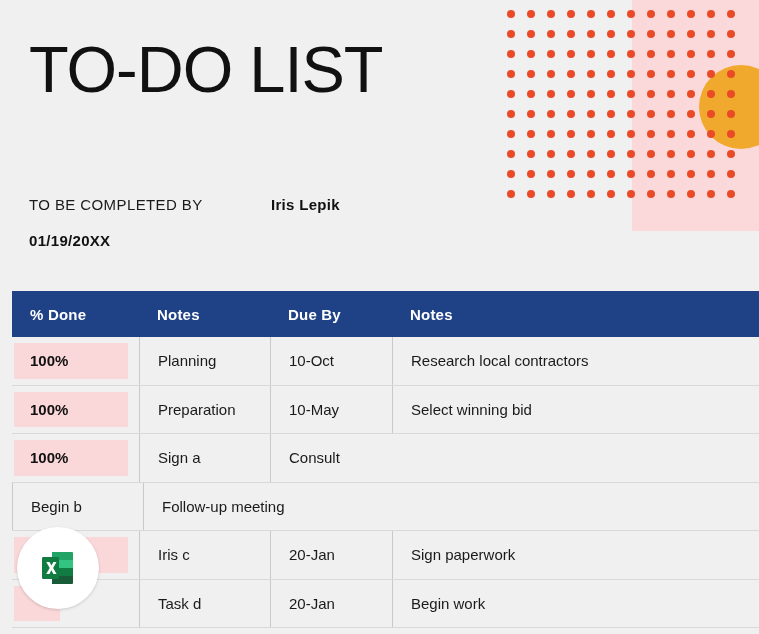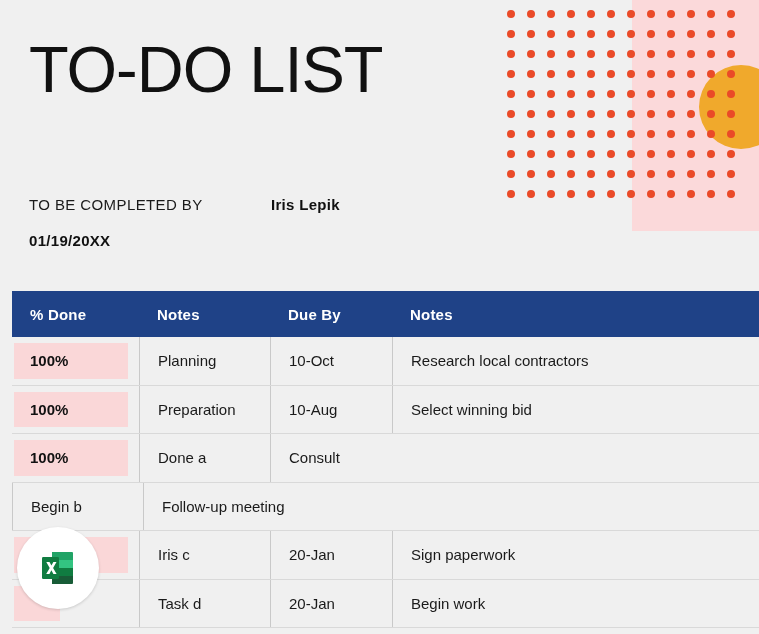--- a/index.html
+++ b/index.html
@@ -356,29 +356,29 @@
         <div class="td col-phase">Planning</div>
         <div class="td col-due">10-Oct</div>
         <div class="td col-notes">Research local contractors</div>
       </div>
       <div class="trow">
         <div class="td col-done">
           <div class="databar" style="width: 114px;"></div>
           <span class="pct-text">100%</span>
         </div>
         <div class="td col-phase">Preparation</div>
-        <div class="td col-due">10-Aug</div>
+        <div class="td col-due">10-May</div>
         <div class="td col-notes">Select winning bid</div>
       </div>
       <div class="trow">
         <div class="td col-done">
           <div class="databar" style="width: 114px;"></div>
           <span class="pct-text">100%</span>
         </div>
-        <div class="td col-phase">Done a</div>
+        <div class="td col-phase">Sign a</div>
         <div class="td col-notes">Consult</div>
       </div>
       <div class="trow">
         <div class="td col-phase">Begin b</div>
         <div class="td col-notes">Follow-up meeting</div>
       </div>
       <div class="trow">
         <div class="td col-done">
           <div class="databar" style="width: 114px;"></div>
           <span class="pct-text"></span>

